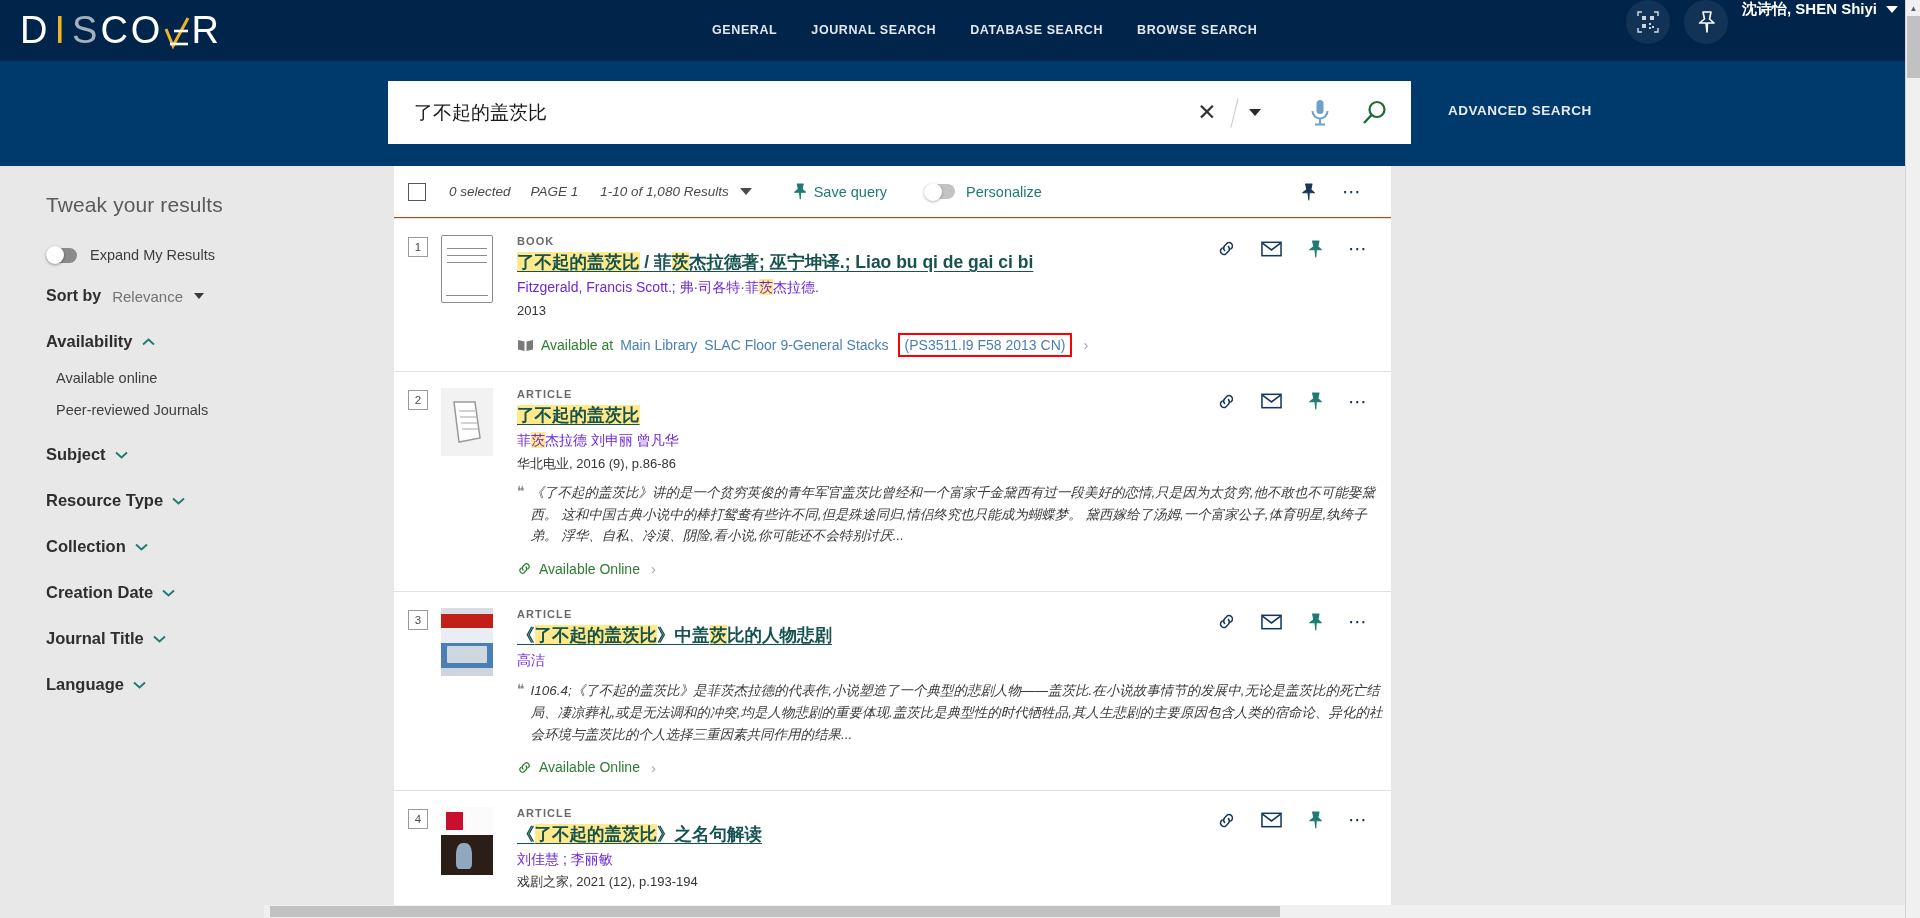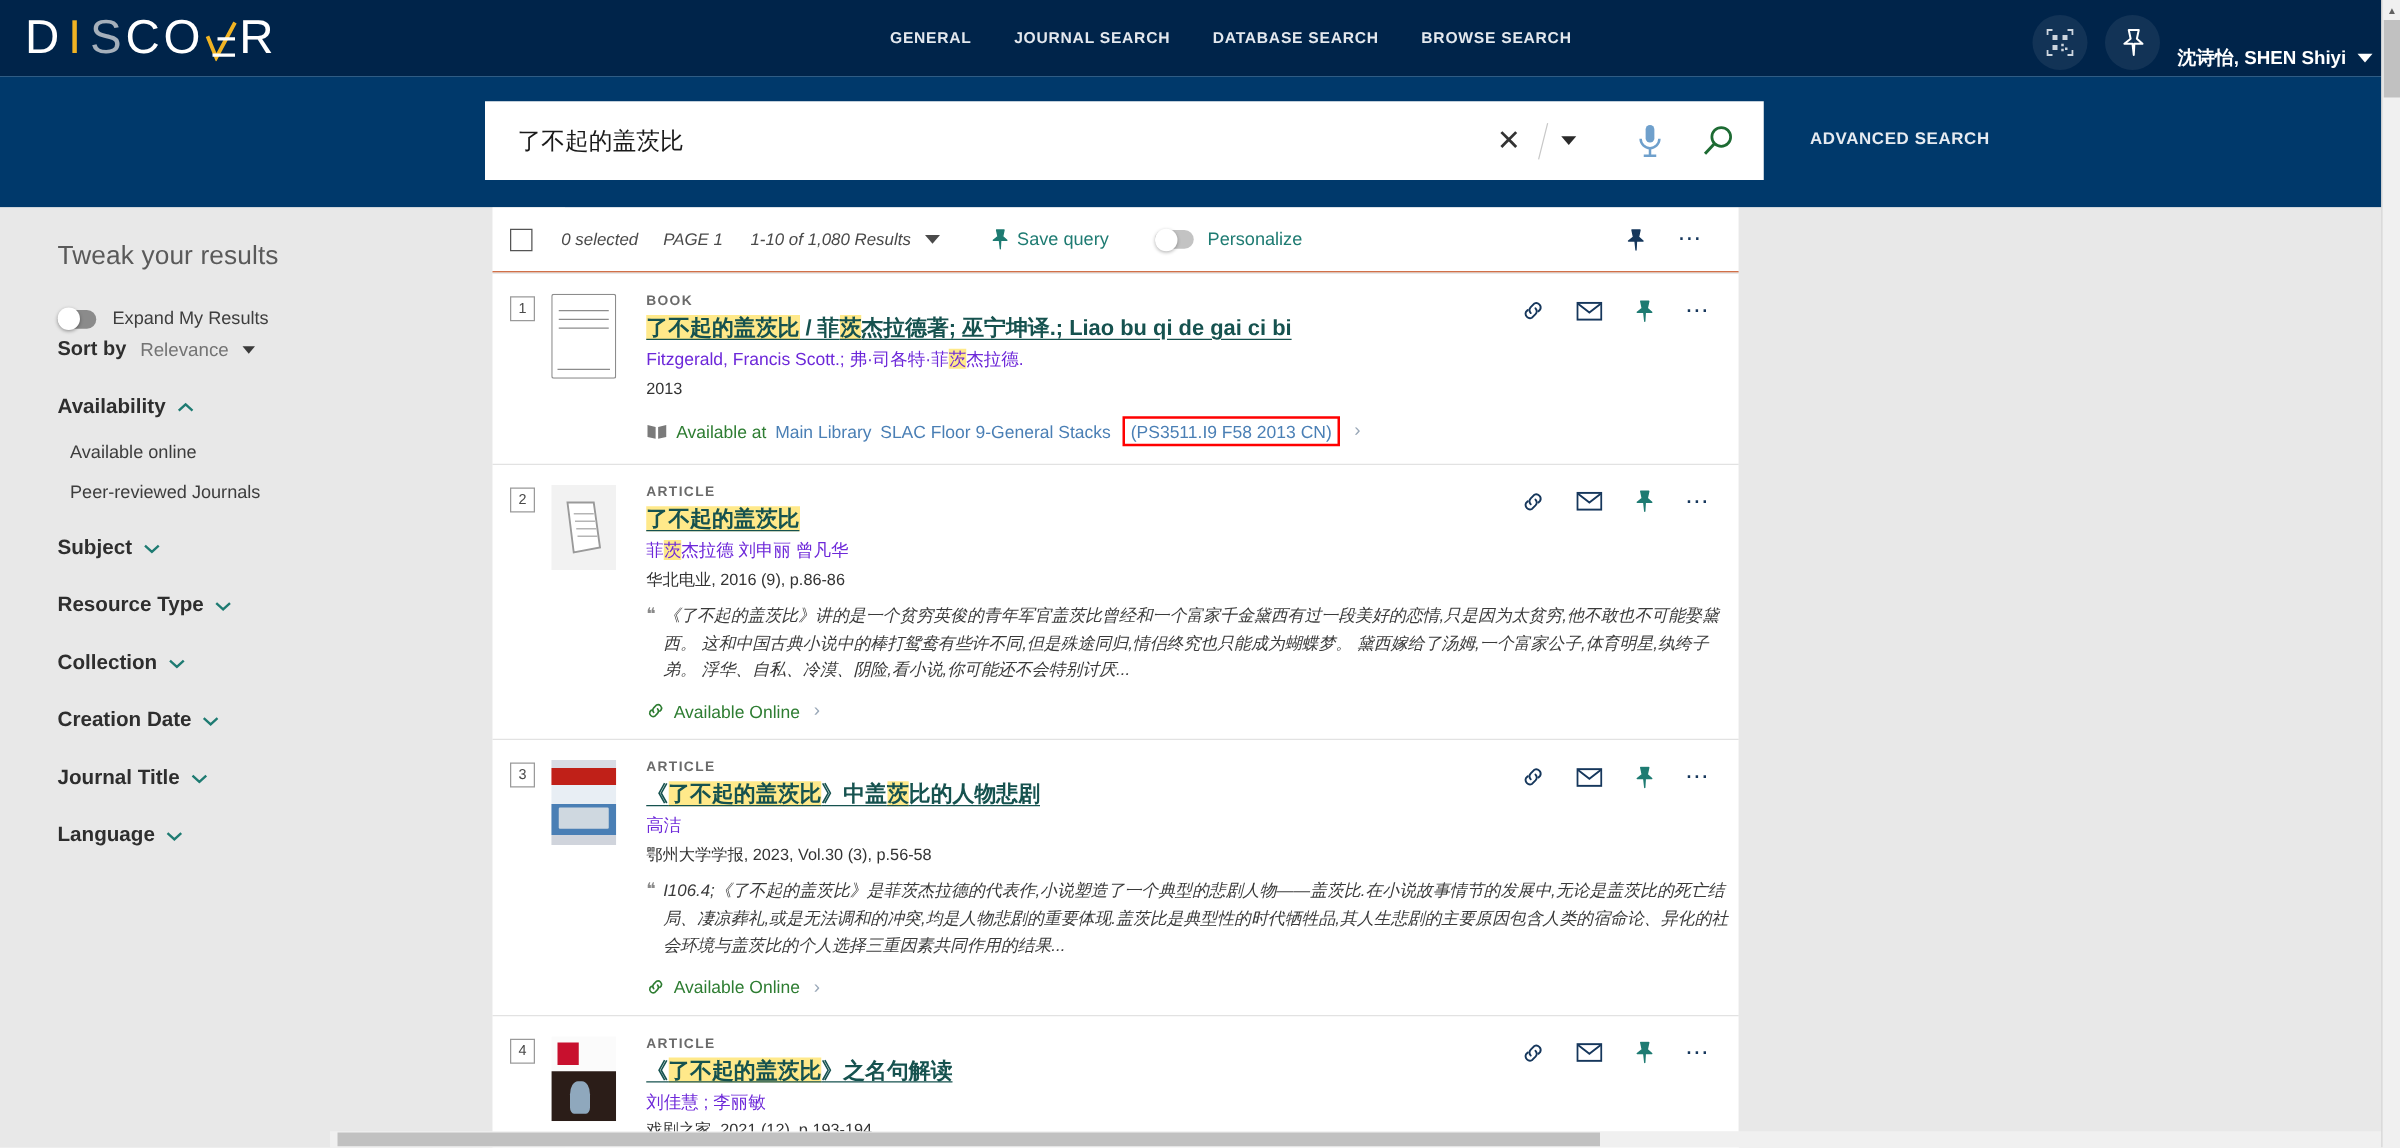--- a/index.html
+++ b/index.html
@@ -43,21 +43,21 @@
   .topnav a {
     color: #e3e8ee; font-size: 12.5px; font-weight: bold;
     letter-spacing: 0.6px; text-decoration: none;
     padding: 0 17px; line-height: 61px;
     white-space: nowrap;
   }
   .topnav a.first { padding-left: 12px; }
 
   .topright {
     position: absolute; right: 22px; top: 0; height: 56px;
-    display: flex; align-items: flex-end; gap: 0;
+    display: flex; align-items: flex-start; gap: 0;
   }
   .hdr-icon-btn {
     width: 44px; height: 44px; border-radius: 50%;
     display: flex; align-items: center; justify-content: center;
     background: rgba(255,255,255,0.07);
     margin-right: 14px; cursor: pointer;
   }
   .username {
     color: #ffffff; font-size: 15px; font-weight: bold;
     display: flex; align-items: center; gap: 9px;
@@ -147,21 +147,21 @@
   .toggle .knob {
     position: absolute; left: 0px; top: -1.5px;
     width: 18px; height: 18px; border-radius: 50%;
     background: #ffffff;
     box-shadow: 0 1px 3px rgba(0,0,0,0.38);
   }
   .expand-label { font-size: 14.5px; color: #3d3d3d; }
 
   .sortby-row {
     display: flex; align-items: center; gap: 11px;
-    margin-top: 8px;
+    margin-top: 24px;
   }
   .sortby-label { font-size: 16px; font-weight: bold; color: #2e2e2e; }
   .sortby-val { font-size: 15px; color: #737373; cursor: pointer; }
   .sort-caret {
     width: 0; height: 0; cursor: pointer;
     border-left: 5.5px solid transparent;
     border-right: 5.5px solid transparent;
     border-top: 6.5px solid #3a3a3a;
   }
 
@@ -667,21 +667,20 @@
 
     <div class="result">
       <div class="res-num">3</div>
       <div class="res-thumb">
         <div class="thumb-j3"></div>
       </div>
       <div class="res-body">
         <div class="res-type">ARTICLE</div>
         <div class="res-title"><span class="plain">《</span><span class="hl">了不起的盖茨比</span><span class="plain">》中盖</span><span class="hl">茨</span><span class="plain">比的人物悲剧</span></div>
         <div class="res-authors">高洁</div>
-        <div class="res-meta">鄂州大学学报, 2023, Vol.30 (3), p.56-58</div>
         <div class="res-snippet">
           <span class="quote-mark">❝</span>
           <span>I106.4;《了不起的盖茨比》是菲茨杰拉德的代表作,小说塑造了一个典型的悲剧人物——盖茨比.在小说故事情节的发展中,无论是盖茨比的死亡结局、凄凉葬礼,或是无法调和的冲突,均是人物悲剧的重要体现.盖茨比是典型性的时代牺牲品,其人生悲剧的主要原因包含人类的宿命论、异化的社会环境与盖茨比的个人选择三重因素共同作用的结果...</span>
         </div>
         <div class="avail-row">
           <svg width="15" height="15" viewBox="0 0 20 20">
             <path d="M8 12 A3.8 3.8 0 0 1 8 7 L11 4 A3.8 3.8 0 0 1 16 9 L14.5 10.5" fill="none" stroke="#2e7d32" stroke-width="1.7" stroke-linecap="round"></path>
             <path d="M12 8 A3.8 3.8 0 0 1 12 13 L9 16 A3.8 3.8 0 0 1 4 11 L5.5 9.5" fill="none" stroke="#2e7d32" stroke-width="1.7" stroke-linecap="round"></path>
           </svg>
           <span class="avail-link">Available Online</span>

